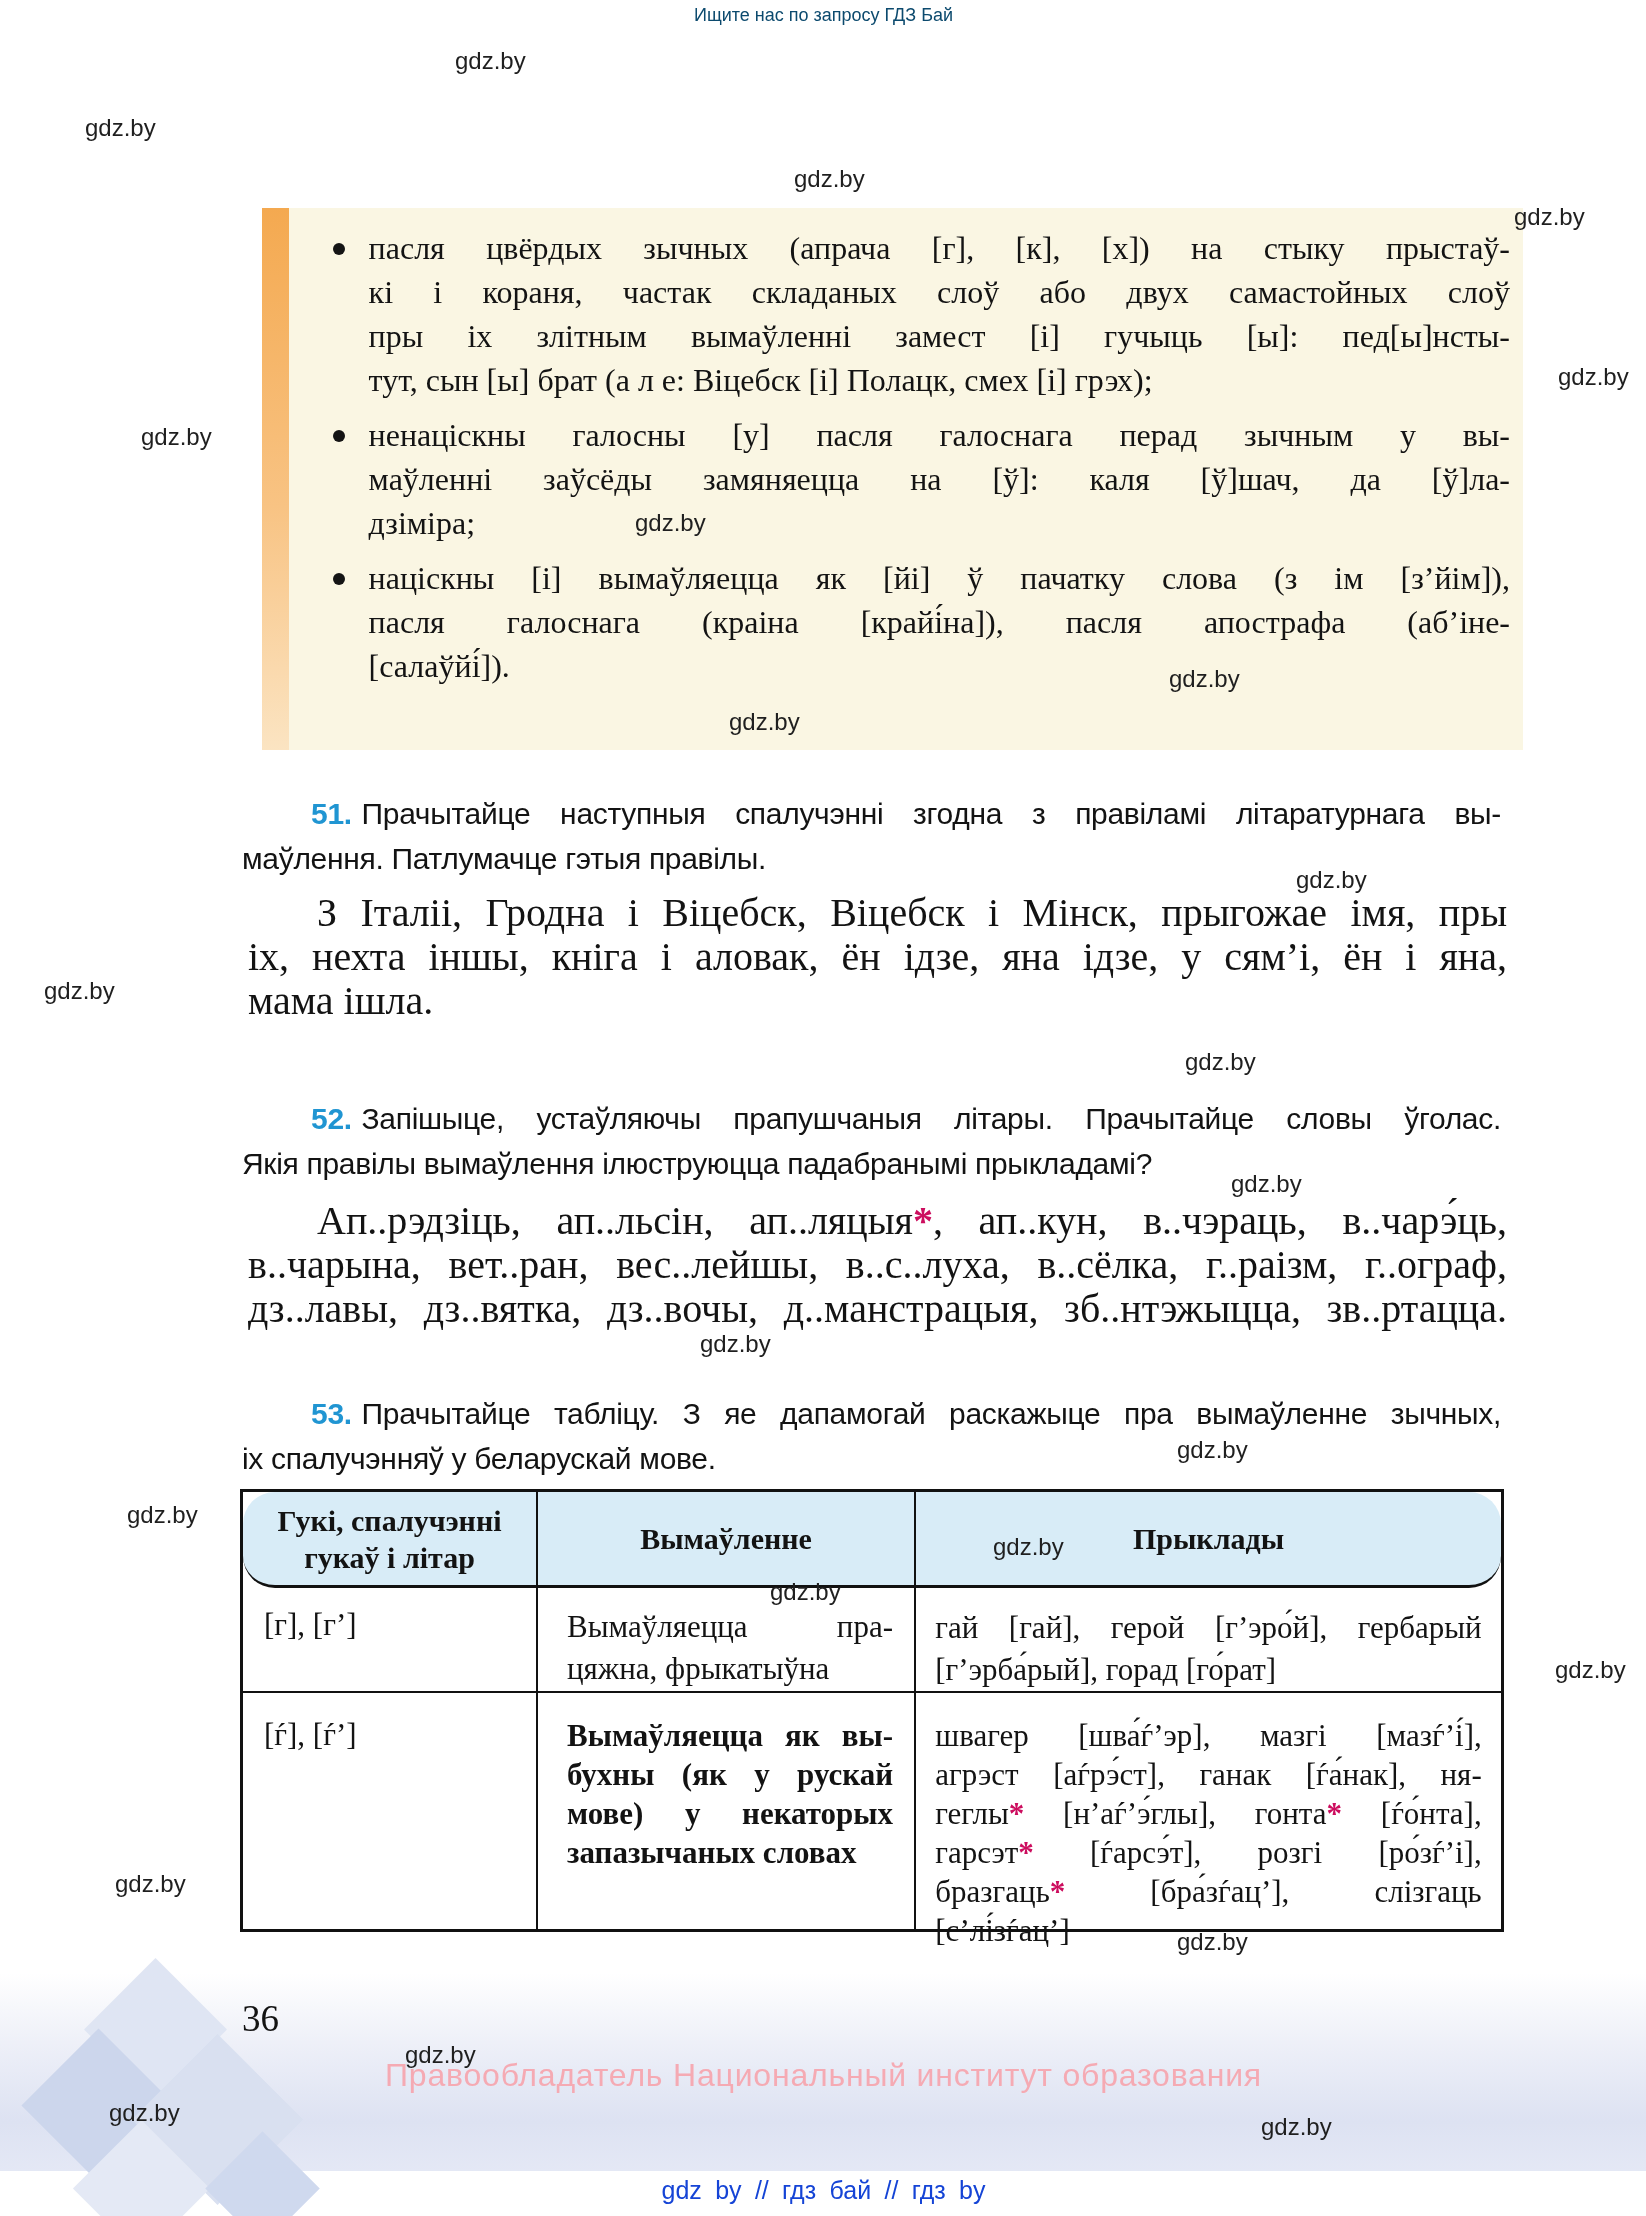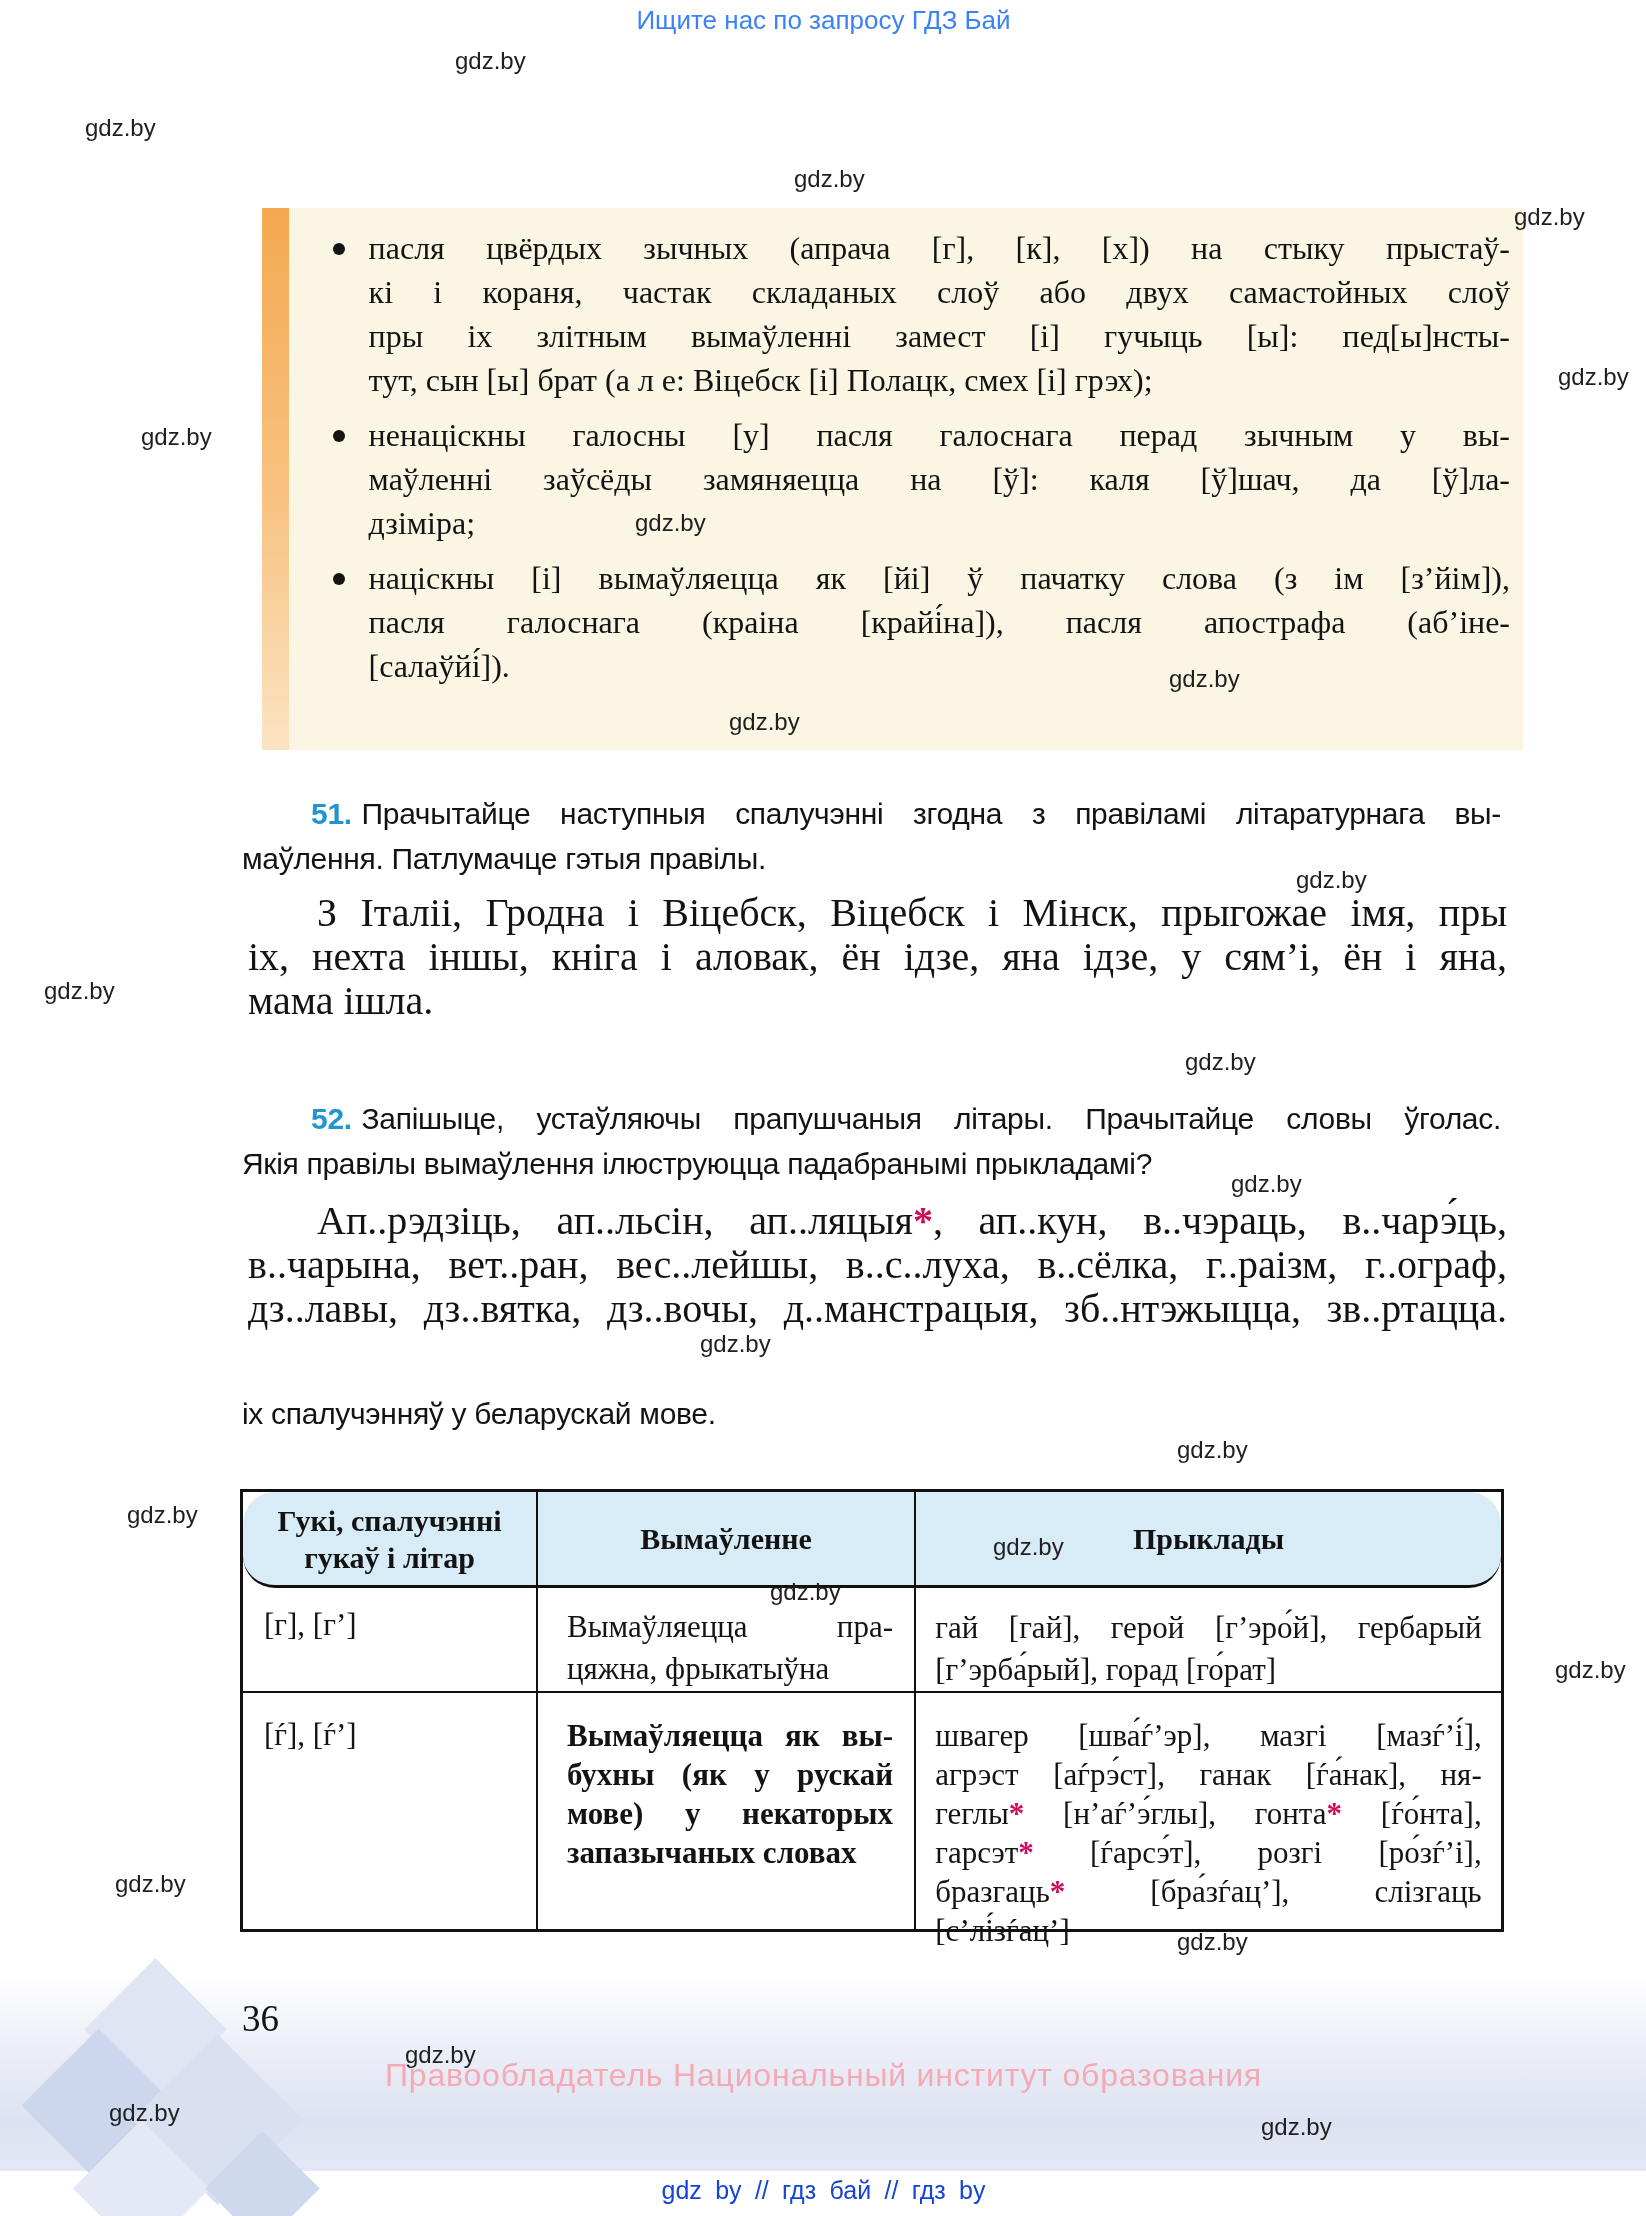--- a/index.html
+++ b/index.html
@@ -5,21 +5,21 @@
   * { margin:0; padding:0; box-sizing:border-box; }
   body { margin:0; background:#888; }
   .page {
     position:relative; width:1647px; height:2216px; background:#ffffff;
     font-family:"Liberation Serif", serif; color:#131313; overflow:hidden;
   }
   .sans { font-family:"Liberation Sans", sans-serif; letter-spacing:-0.3px; }
 
   .top-banner {
     position:absolute; top:4.8px; left:0; width:100%; text-align:center;
-    font-family:"Liberation Sans", sans-serif; font-size:26px; color:#3b82f6; z-index:4;
+    font-family:"Liberation Sans", sans-serif; font-size:18px; color:#0c4a6e; z-index:4;
   }
 
   .wm {
     position:absolute; font-family:"Liberation Sans", sans-serif;
     font-size:24px; color:#1f1f1f; z-index:6; white-space:nowrap;
   }
 
   
   .rules-box {
     position:absolute; left:239px; top:208px; width:1261px; height:542px;
@@ -174,20 +174,23 @@
     </div>
     <div class="task-line">Якія правілы вымаўлення ілюструюцца падабранымі прыкладамі?</div>
   </div>
   <div class="serif-block" style="top:1199px">
     <div class="indent jl stars">Ап..рэдзіць, ап..льсін, ап..ляцыя<span class="star">*</span>, ап..кун, в..чэраць, в..чарэ́ць,</div>
     <div class="jl stars">в..чарына, вет..ран, вес..лейшы, в..с..луха, в..сёлка, г..раізм, г..ограф,</div>
     <div class="jl stars">дз..лавы, дз..вятка, дз..вочы, д..манстрацыя, зб..нтэжыцца, зв..ртацца.</div>
   </div>
 
   <div class="task-block sans" style="top:1391px">
+    <div class="task-line indent jl">
+      <span class="ex-num">53.</span><span>Прачытайце табліцу. З яе дапамогай раскажыце пра вымаўленне зычных,</span>
+    </div>
     <div class="task-line">іх спалучэнняў у беларускай мове.</div>
   </div>
 
   <div class="ptable">
     <div class="trow thead-row">
       <div class="tc1 th">
           <div class="hwrap">Гукі, спалучэнні гукаў і літар</div>
         </div>
       <div class="tc2 th">
           <div class="hwrap">Вымаўленне</div>

